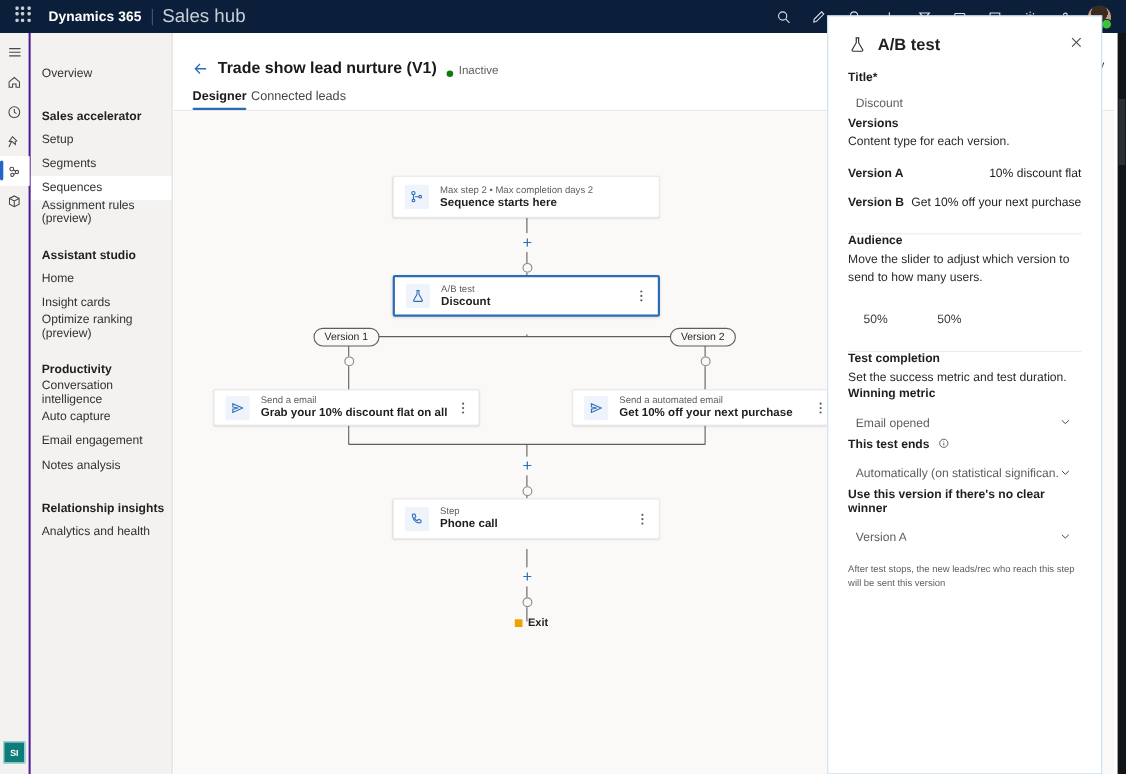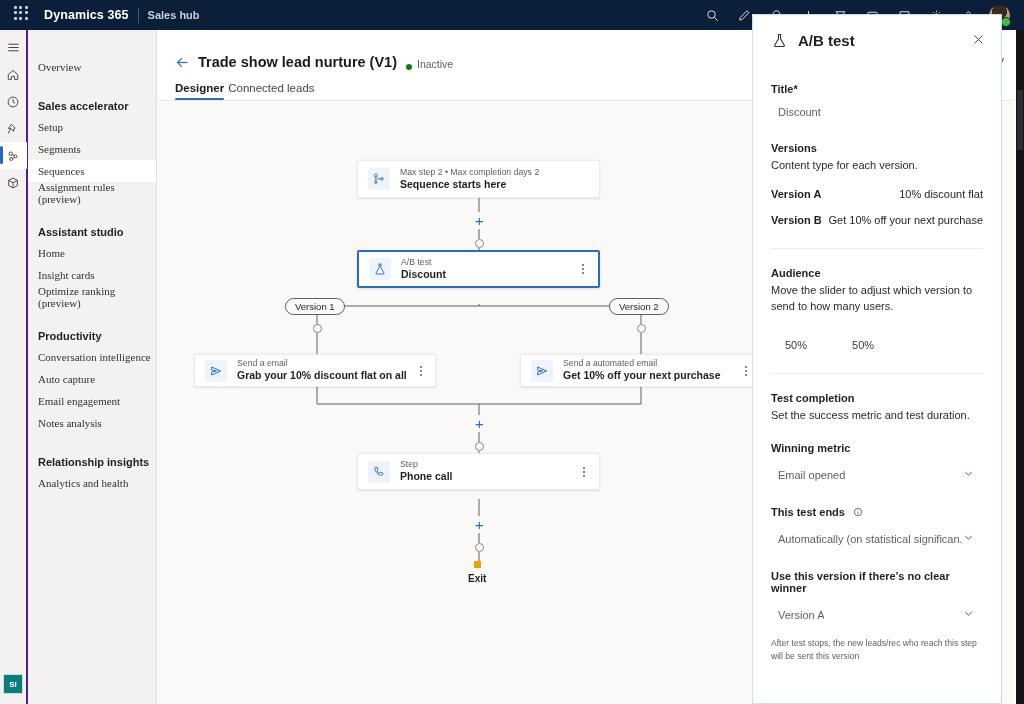--- a/index.html
+++ b/index.html
@@ -15,21 +15,21 @@
   
   .topnav {
     position:absolute; left:0; top:0; width:1024px; height:30px;
     background:#0b1f3a; display:flex; align-items:center; padding:0 10px;
   }
   .waffle { width:18px; height:18px; display:grid; grid-template-columns:repeat(3,3px);
             grid-template-rows:repeat(3,3px); gap:2.4px; margin-left:4px; margin-right:12px; }
   .waffle i { background:#c8cdd4; border-radius:1px; display:block; width:3px; height:3px; }
   .brand { color:#ffffff; font-size:12.5px; font-weight:bold; letter-spacing:.1px; }
   .brand-div { width:1px; height:15px; background:#4a5970; margin:0 9px; }
-  .app-name { color:#c9cfd8; font-size:11px;font-weight:bold; }
+  .app-name { color:#c9cfd8; font-size:17px; }
   .topnav-right { margin-left:auto; display:flex; align-items:center; gap:2px; padding-right:4px; }
   .tn-icon { width:30px; height:28px; display:flex; align-items:center; justify-content:center;
              color:#dfe3e8; }
   .tn-icon svg { display:block; }
   .avatar-top { width:21px; height:21px; border-radius:50%;
       background: radial-gradient(circle at 50% 32%, #3a2b22 0 42%, #c89a7c 43% 100%);
       position:relative; margin-left:4px; overflow:visible; }
   .avatar-top::after{ content:""; position:absolute; right:-1px; bottom:-1px; width:8px; height:8px;
       border-radius:50%; background:#3ec13e; border:1.5px solid #0b1f3a; }
 
@@ -49,21 +49,21 @@
       display:flex; align-items:center; justify-content:center; margin-bottom:10px; font-weight:bold;
       border:1px solid #bfe4e3;}
 
   
   .sitemap {
     position:absolute; left:28px; top:30px; width:129px; height:674px;
     background:#f3f2f1; border-right:1px solid #e1dfdd; padding-top:26px;
     font-size:11px; overflow:hidden;
   }
   .sm-item { height:22px; display:flex; align-items:center; padding-left:10px;
-             color:#323130; font-size:11px; cursor:default;font-family:Liberation Serif, serif; }
+             color:#323130; font-size:11px; cursor:default; }
   .sm-item.active { background:#ffffff; }
   .sm-group { height:26px; display:flex; align-items:flex-end; padding-left:10px; padding-bottom:4px;
               color:#201f1e; font-size:11px; font-weight:bold; }
   .sm-gap { height:12px; }
 
   
   .main { position:absolute; left:158px; top:30px; width:866px; height:674px; background:#fff; }
   .cmdbar { position:relative; height:40px; display:flex; align-items:flex-end; }
   .back-arrow{ margin-left:17px; color:#2b6cb8; display:flex; align-items:center; }
   .page-title { font-size:14.5px; font-weight:bold; color:#1b1a19; margin-left:8px; white-space:nowrap;}
@@ -115,21 +115,21 @@
   .exit-sq { width:7px; height:7px; background:#eaa300; display:block; }
 
   
   .panel { position:absolute; left:752px; top:14px; width:250px; height:690px; background:#ffffff;
            border:1px solid #c7e0f4; overflow:hidden; }
   .panel-head{ height:50px; display:flex; align-items:center; padding:0 16px 0 18px; }
   .panel-ico{ color:#323130; display:flex; }
   .panel-title{ font-size:15px; font-weight:bold; color:#201f1e; margin-left:10px; }
   .panel-close{ margin-left:auto; color:#484644; font-size:15px; line-height:1; }
   .panel-body{ padding:0 18px; }
-  .fld-label{ font-size:11px; font-weight:bold; color:#201f1e; margin-top:18px; }
+  .fld-label{ font-size:11px; font-weight:bold; color:#201f1e; }
   .fld-input{ height:24px; display:flex; align-items:center; font-size:11px; color:#5f5e5c;
               padding-left:6px; margin-top:5px; border:1px solid transparent; }
   .sec-desc{ font-size:11px; color:#2b2a29; margin-top:4px; line-height:1.45; }
   .ver-row{ display:flex; align-items:center; justify-content:space-between; margin-top:14px; }
   .ver-name{ font-size:11px; font-weight:bold; color:#201f1e; }
   .ver-val{ font-size:11px; color:#201f1e; text-align:right; }
   .divider{ height:1px; background:#edebe9; margin:22px 0 0; }
   .pct-row{ display:flex; margin-top:24px; padding-left:14px; }
   .pct{ font-size:11px; color:#3b3a39; }
   .pct.b{ margin-left:45px; }
@@ -447,21 +447,21 @@
         <div class="node-more">
             <i></i>
             <i></i>
             <i></i>
           </div>
       </div>
 
       <div class="plus-btn" style="left:313px; top:414px;">+</div>
       <div class="dot-o" style="left:316.5px; top:441px;"></div>
 
-      <div class="exit" style="left:310px; top:459px;flex-direction:column;">
+      <div class="exit" style="left:310px; top:459px;">
         <span class="exit-sq"></span>
         <span>Exit</span>
       </div>
 
     </div>
   </div>
 
   <div class="panel">
     <div class="panel-head">
       <span class="panel-ico">

